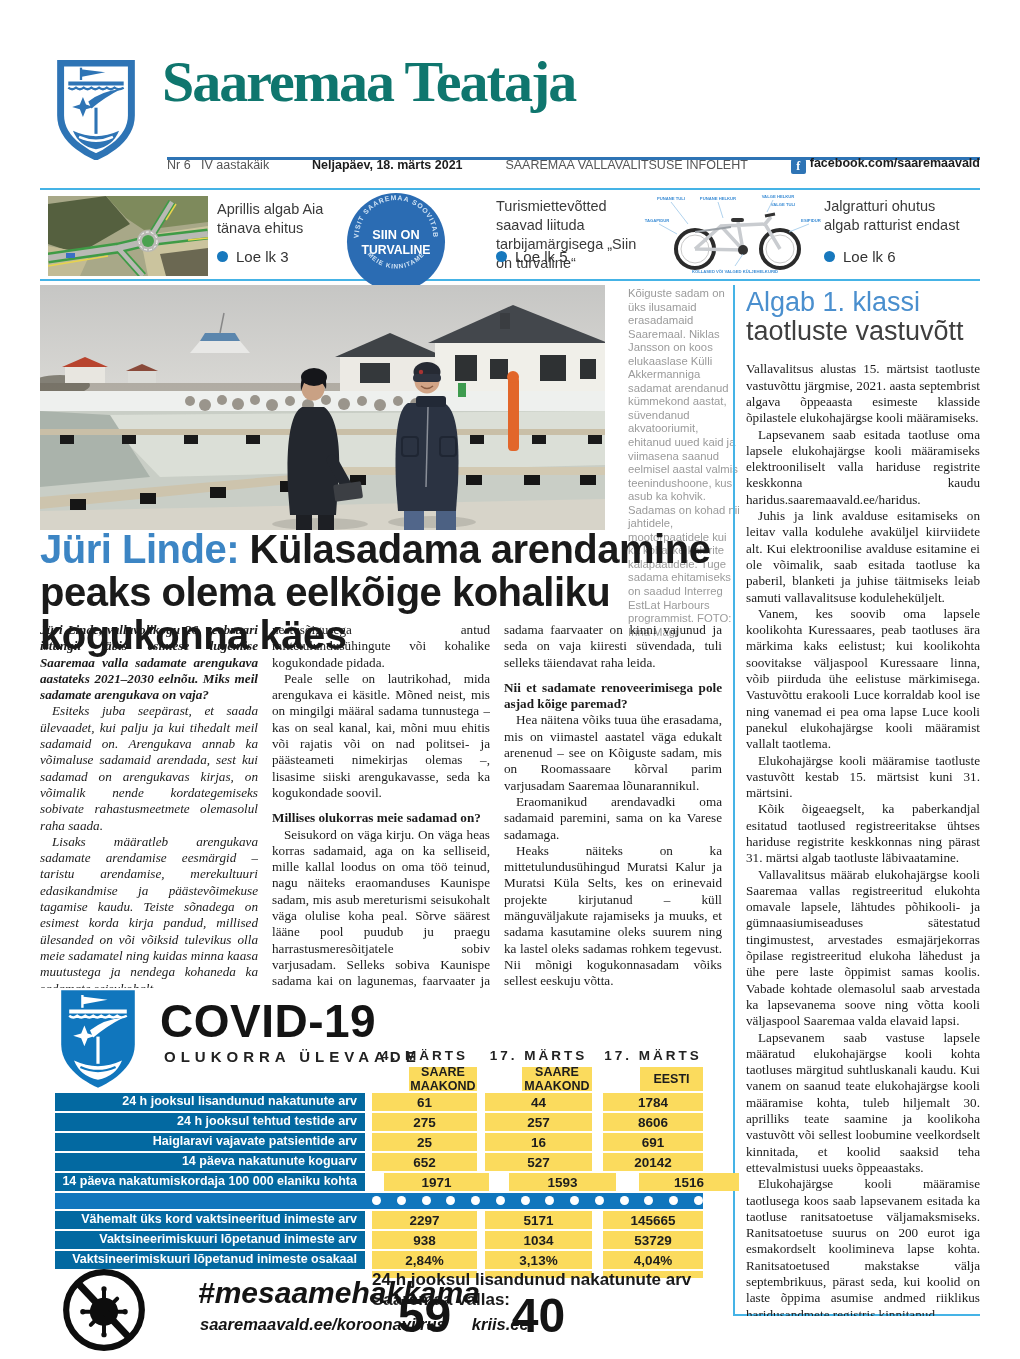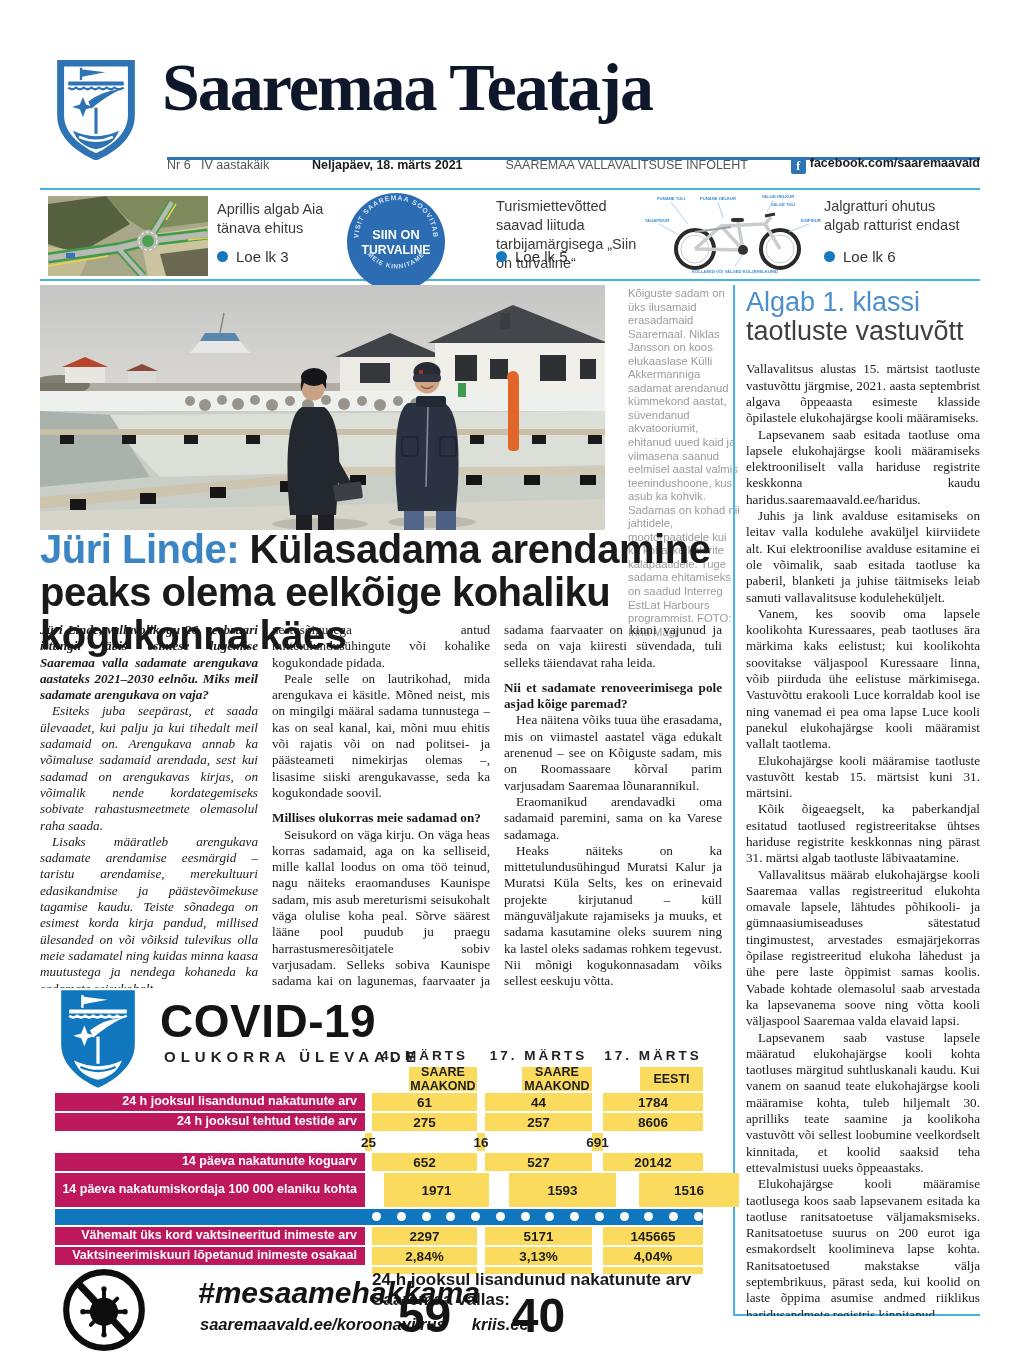--- a/index.html
+++ b/index.html
@@ -2,21 +2,21 @@
 <html><head>
 <meta charset="utf-8">
 <style>
   html,body{margin:0;padding:0;background:#fff;}
   #page{position:relative;width:1020px;height:1359px;background:#fff;overflow:hidden;
         font-family:"Liberation Sans",sans-serif;color:#1b1b1b;}
   .abs{position:absolute;}
 
   
   #masthead-title{left:162px;top:48px;width:830px;font-family:"Liberation Serif",serif;
-    font-weight:bold;font-size:68px;letter-spacing:-2px;color:#0f172a;white-space:nowrap;}
+    font-weight:bold;font-size:58px;letter-spacing:-2px;color:#0f766e;white-space:nowrap;}
   #masthead-rule{left:167px;top:157px;width:813px;height:3px;background:#2e74b5;}
   #info-row{left:167px;top:156px;width:813px;display:flex;justify-content:space-between;
     align-items:center;font-size:12.5px;color:#555;}
   #info-row .b{font-weight:bold;color:#1d1d1d;}
   .fb-ic{display:inline-block;width:15px;height:15px;background:#2e74b5;color:#fff;border-radius:2px;
     font-family:"Liberation Serif",serif;font-weight:bold;text-align:center;line-height:15px;
     font-size:12px;vertical-align:-3px;margin-right:4px;}
 
   
   .strip-rule{left:40px;width:940px;height:2px;background:#45b3e6;}
@@ -45,21 +45,21 @@
   .icol{top:622px;width:218px;height:366px;overflow:hidden;}
   .icol p.q{font-weight:bold;margin-top:9px;}
   .icol p.a{text-indent:12px;}
   .icol p.lead{font-weight:bold;}
 
   
   #covid-title{left:160px;top:994px;font-size:46px;font-weight:bold;letter-spacing:0.5px;color:#141414;}
   #covid-sub{left:164px;top:1048px;font-size:15px;font-weight:bold;letter-spacing:5px;color:#222;}
   #covid-table{left:55px;top:1048px;width:648px;}
   .crow{display:grid;grid-template-columns:310px 7px 105px 8px 107px 11px 100px;margin-bottom:2px;}
-  .crow .lab{background:#be185d;color:#fff;font-weight:bold;font-size:12.5px;text-align:right;
+  .crow .lab{background:#0369a1;color:#fff;font-weight:bold;font-size:12.5px;text-align:right;
     padding:2px 8px 2px 2px;display:flex;align-items:center;justify-content:flex-end;line-height:1.05;}
   .crow .val{background:#fbdb5d;color:#1d1d1d;font-weight:bold;font-size:13.5px;text-align:center;
     display:flex;align-items:center;justify-content:center;}
   .crow .empty{background:transparent;}
   .drow{display:flex;margin-bottom:4px;font-weight:bold;font-size:13.5px;letter-spacing:3px;color:#222;}
   .drow span{text-align:center;}
   .hdr .val{font-size:12.5px;margin-left:37px;}
   .dotband{height:16px;background:#1076bd;margin-bottom:2px;position:relative;}
   .dotband .dots{position:absolute;left:317px;top:3px;width:331px;display:flex;justify-content:space-between;}
   .dotband .dots i{width:9px;height:9px;border-radius:50%;background:#fff;}
@@ -379,37 +379,38 @@
     <div class="crow" style="height:18px;">
       <div class="lab">24 h jooksul tehtud testide arv</div>
         <div class="empty"></div>
       <div class="val">275</div>
         <div class="empty"></div>
       <div class="val">257</div>
         <div class="empty"></div>
       <div class="val">8606</div>
     </div>
     <div class="crow" style="height:18px;">
+      <div class="lab">Haiglaravi vajavate patsientide arv</div>
         <div class="empty"></div>
       <div class="val">25</div>
         <div class="empty"></div>
       <div class="val">16</div>
         <div class="empty"></div>
       <div class="val">691</div>
     </div>
     <div class="crow" style="height:18px;">
       <div class="lab">14 päeva nakatunute koguarv</div>
         <div class="empty"></div>
       <div class="val">652</div>
         <div class="empty"></div>
       <div class="val">527</div>
         <div class="empty"></div>
       <div class="val">20142</div>
     </div>
-    <div class="crow" style="height:34px;gap:6px;">
+    <div class="crow" style="height:18px;gap:6px;">
       <div class="lab">14 päeva nakatumiskordaja 100 000 elaniku kohta</div>
         <div class="empty"></div>
       <div class="val">1971</div>
         <div class="empty"></div>
       <div class="val">1593</div>
         <div class="empty"></div>
       <div class="val">1516</div>
     </div>
 
     <div class="dotband">
@@ -432,20 +433,29 @@
     </div>
 
     <div class="crow" style="height:18px;">
       <div class="lab">Vähemalt üks kord vaktsineeritud inimeste arv</div>
         <div class="empty"></div>
       <div class="val">2297</div>
         <div class="empty"></div>
       <div class="val">5171</div>
         <div class="empty"></div>
       <div class="val">145665</div>
+    </div>
+    <div class="crow" style="height:18px;">
+      <div class="lab">Vaktsineerimiskuuri lõpetanud inimeste arv</div>
+        <div class="empty"></div>
+      <div class="val">938</div>
+        <div class="empty"></div>
+      <div class="val">1034</div>
+        <div class="empty"></div>
+      <div class="val">53729</div>
     </div>
     <div class="crow" style="height:18px;">
       <div class="lab">Vaktsineerimiskuuri lõpetanud inimeste osakaal</div>
         <div class="empty"></div>
       <div class="val">2,84%</div>
         <div class="empty"></div>
       <div class="val">3,13%</div>
         <div class="empty"></div>
       <div class="val">4,04%</div>
     </div>

